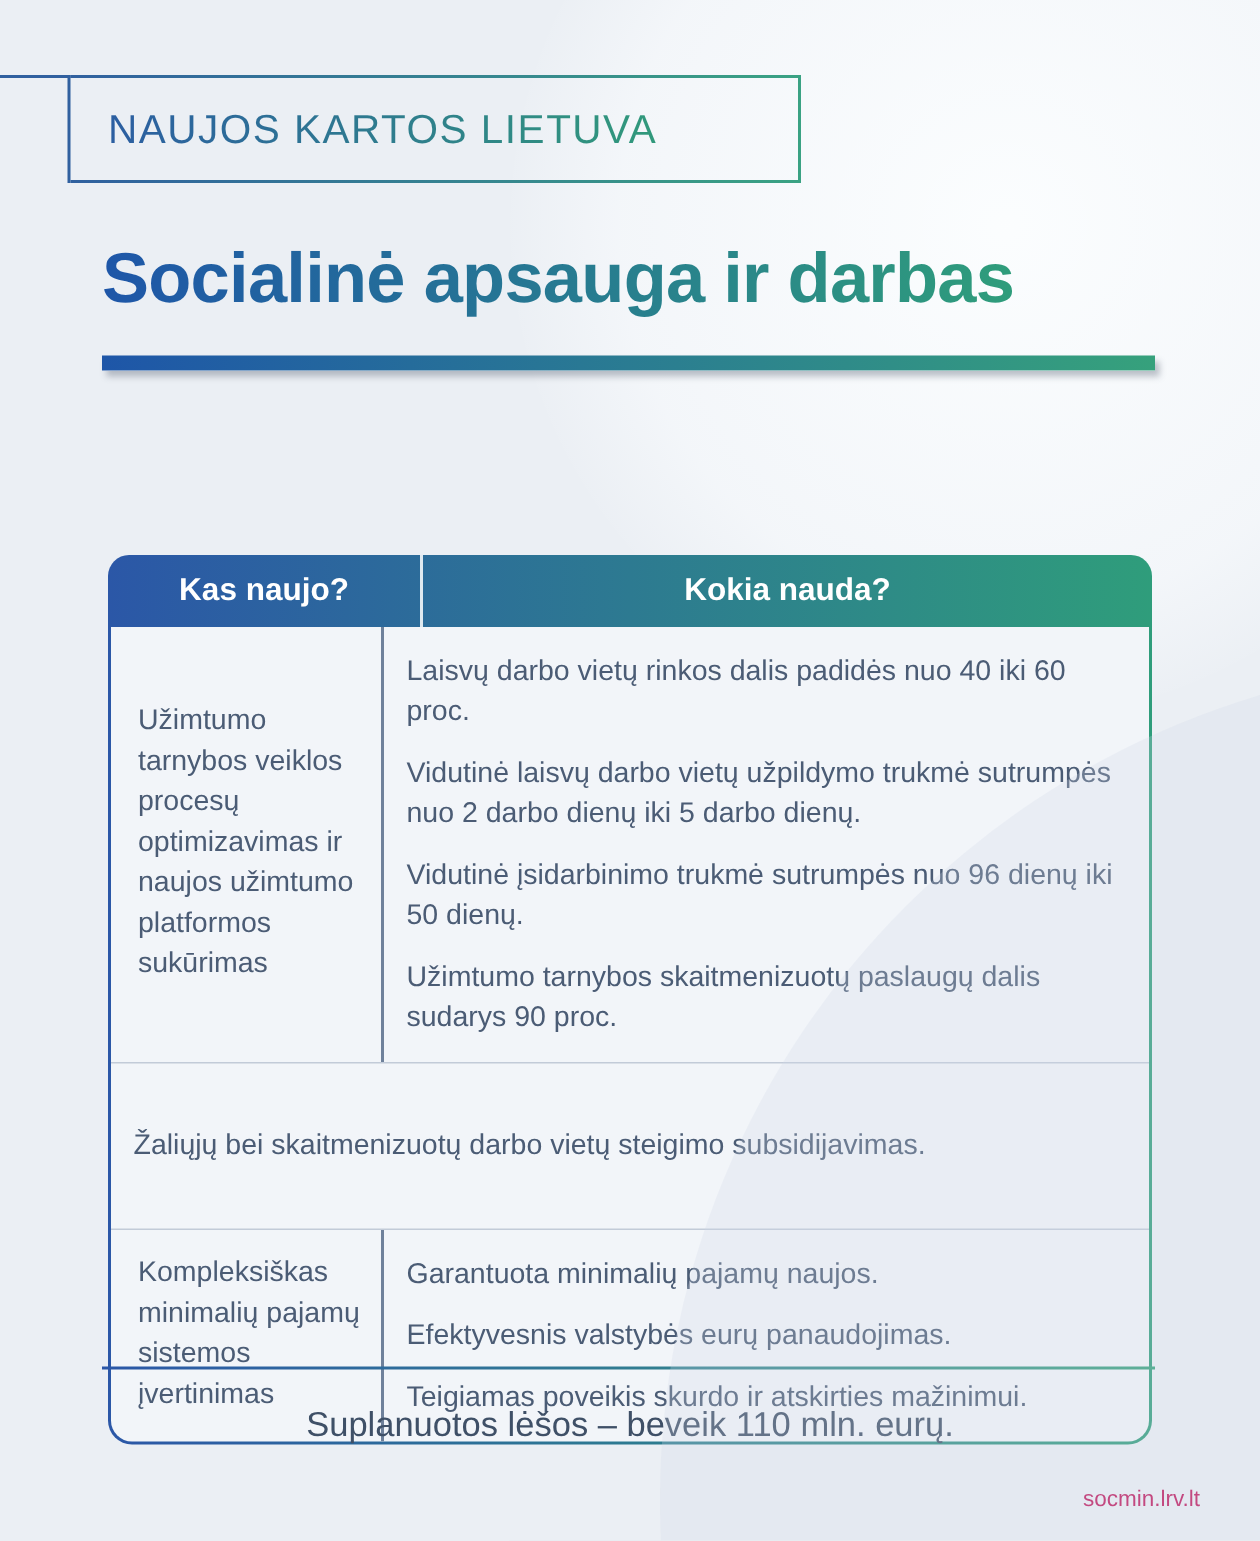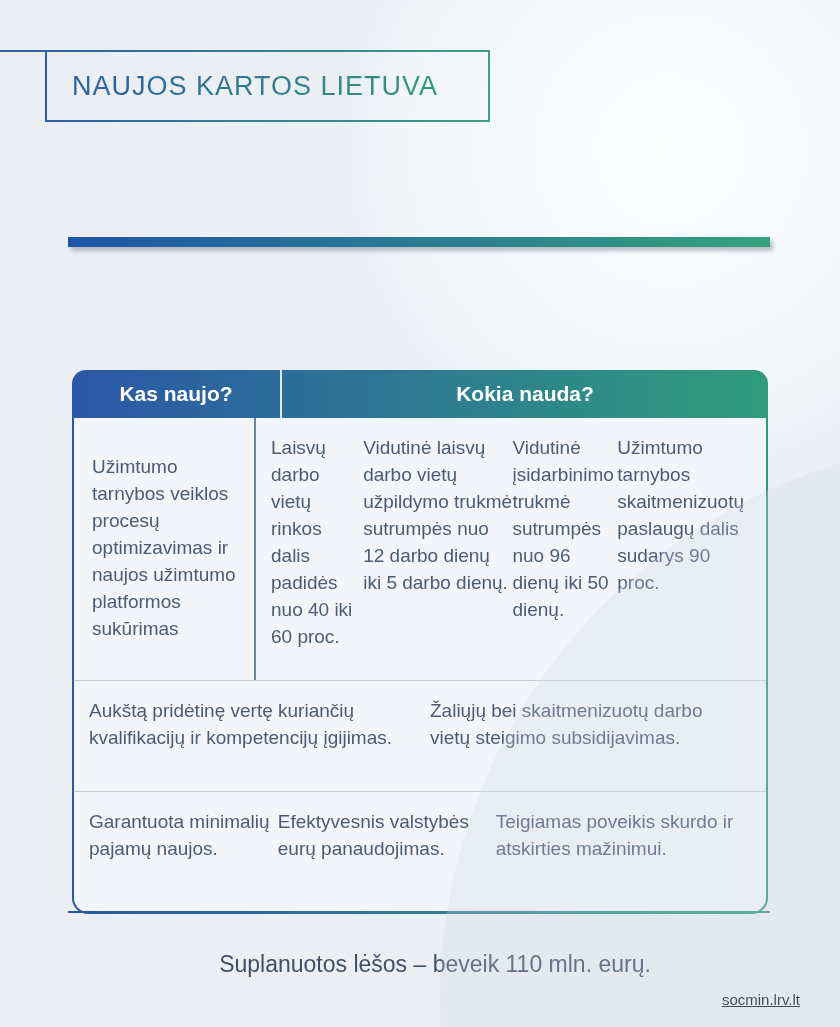--- a/index.html
+++ b/index.html
@@ -19,21 +19,21 @@
     z-index:0;
   }
   .blob-bottom-circle{
     position:absolute;left:440px;top:440px;width:1120px;height:1120px;border-radius:50%;
     background:#cfdae7;opacity:0.26;z-index:30;pointer-events:none;
   }
 
   
   .brand-ext{position:absolute;left:0;top:50px;width:47px;height:2px;background:#30609f;z-index:2;}
   .brand-box{
-    position:absolute;left:45px;top:50px;width:445px;height:72px;box-sizing:border-box;
+    position:absolute;left:45px;top:50px;width:489px;height:72px;box-sizing:border-box;
     border:2px solid;border-image:linear-gradient(90deg,#30609f,#3aa283) 1;
     display:flex;align-items:center;z-index:2;
   }
   .brand-label{
     padding-left:25px;font-size:27px;letter-spacing:1px;font-weight:400;
     background:linear-gradient(90deg,#2b5aa4 0%,#31997b 100%);
     -webkit-background-clip:text;background-clip:text;color:transparent;
     white-space:nowrap;
   }
 
@@ -80,85 +80,88 @@
     width:182px;box-sizing:border-box;flex-shrink:0;
     border-right:2px solid #6f819b;
     display:flex;align-items:center;
     padding:14px 14px 14px 18px;
     font-size:19px;line-height:1.42;color:#4b5c75;
   }
   .cell-benefits{
     flex:1;box-sizing:border-box;
     padding:17px 22px 15px 15px;
     font-size:19px;line-height:1.42;color:#4b5c75;
-    display:flex;flex-direction:row;justify-content:center;
+    display:flex;flex-direction:column;justify-content:center;
   }
   .cell-benefits p{margin:0 0 14px 0;}
   .cell-benefits p:last-child{margin-bottom:0;}
   .row-1{min-height:220px;}
   .row-2{min-height:110px;}
   .row-3{min-height:120px;}
 
   
   .footer-line{
     position:absolute;left:68px;top:911px;width:702px;height:2px;z-index:2;
     background:linear-gradient(90deg,#2b57a7 0%,#36a17c 100%);
   }
   .footer-text{
-    position:absolute;left:70px;top:936px;width:700px;margin:15px;z-index:2;
+    position:absolute;left:70px;top:936px;width:700px;margin:0;z-index:2;
     text-align:center;font-size:23px;color:#3f5067;
   }
   .site{
     position:absolute;right:40px;top:991px;z-index:2;
-    font-size:15px;color:#0f172a;text-decoration:underline;
+    font-size:15px;color:#be185d;
   }
 </style>
 </head>
 <body>
 
 <div class="page">
 
   <div class="blob-top-right"></div>
 
   <div class="brand-ext"></div>
   <div class="brand-box">
     <span class="brand-label">NAUJOS KARTOS LIETUVA</span>
   </div>
 
+  <h1 class="title">Socialinė apsauga ir darbas</h1>
   <div class="title-bar"></div>
 
 
   <div class="info-table">
     <div class="thead">
       <div class="thead-cell first">Kas naujo?</div>
       <div class="thead-cell">Kokia nauda?</div>
     </div>
     <div class="tbody-wrap">
       <div class="tbody">
 
         <div class="trow row-1">
           <div class="cell-what">
             <span>Užimtumo tarnybos veiklos procesų optimizavimas ir naujos užimtumo platformos sukūrimas</span>
           </div>
           <div class="cell-benefits">
             <p>Laisvų darbo vietų rinkos dalis padidės nuo 40 iki 60 proc.</p>
-            <p>Vidutinė laisvų darbo vietų užpildymo trukmė sutrumpės nuo 12 darbo dienų iki 5 darbo dienų.</p>
+            <p>Vidutinė laisvų darbo vietų užpildymo trukmė sutrumpės nuo 2 darbo dienų iki 5 darbo dienų.</p>
             <p>Vidutinė įsidarbinimo trukmė sutrumpės nuo 96 dienų iki 50 dienų.</p>
             <p>Užimtumo tarnybos skaitmenizuotų paslaugų dalis sudarys  90 proc.</p>
           </div>
         </div>
 
         <div class="trow row-2">
           <div class="cell-benefits">
-            <p>Aukštą pridėtinę vertę kuriančių kvalifikacijų ir kompetencijų įgijimas.</p>
             <p>Žaliųjų bei skaitmenizuotų darbo vietų steigimo subsidijavimas.</p>
           </div>
         </div>
 
         <div class="trow row-3">
+          <div class="cell-what">
+            <span>Kompleksiškas minimalių pajamų sistemos įvertinimas</span>
+          </div>
           <div class="cell-benefits">
             <p>Garantuota minimalių pajamų naujos.</p>
             <p>Efektyvesnis valstybės eurų panaudojimas.</p>
             <p>Teigiamas poveikis skurdo ir atskirties mažinimui.</p>
           </div>
         </div>
 
       </div>
     </div>
   </div>

